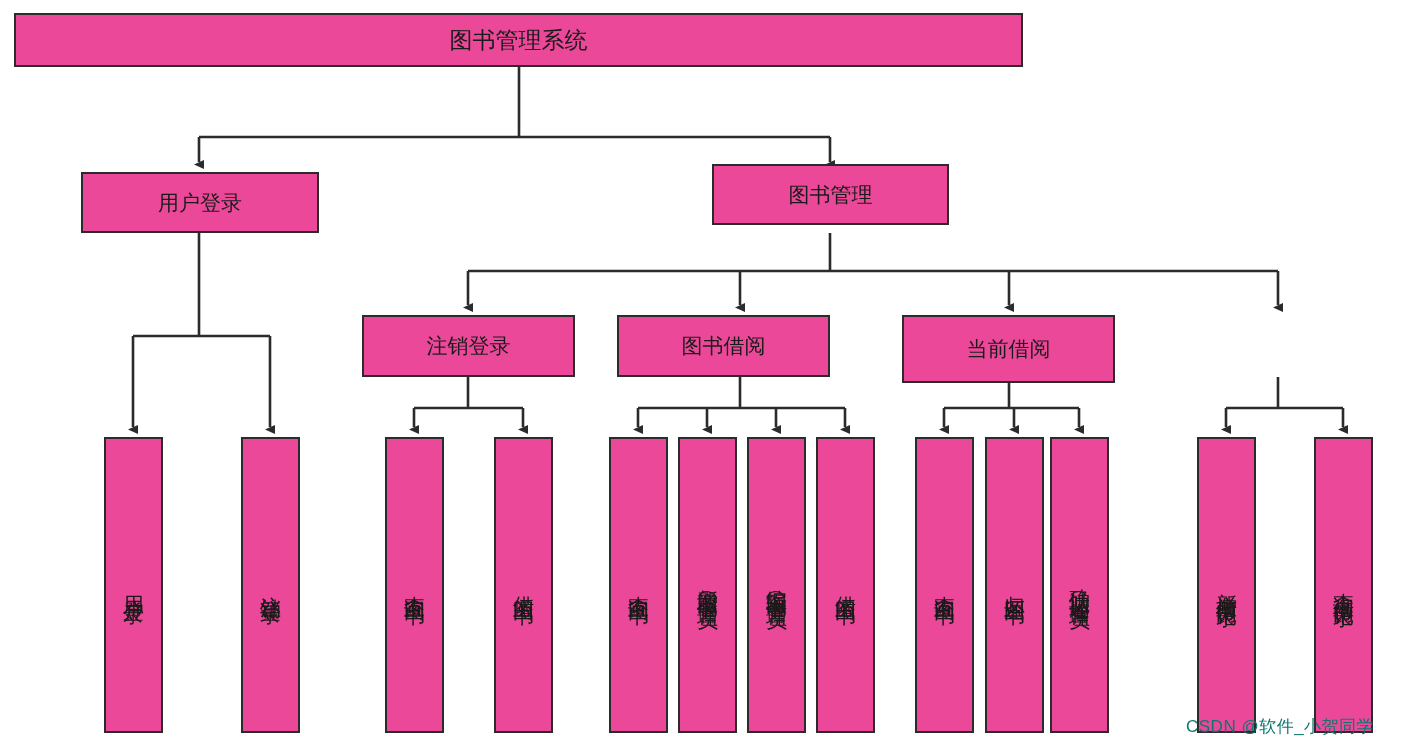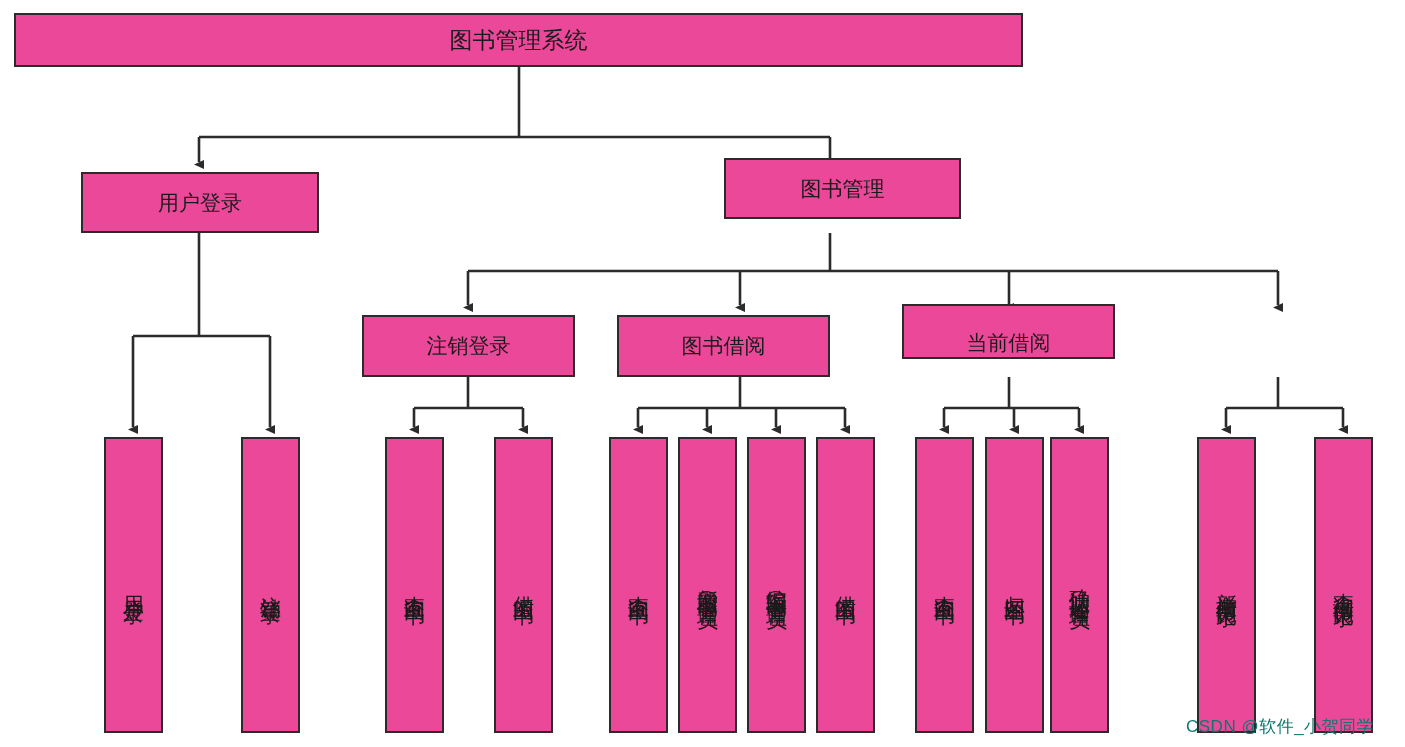--- a/index.html
+++ b/index.html
@@ -123,31 +123,31 @@
     </g>
   </svg>
 
   <div class="node root" style="left:14px; top:13px; width:1009px; height:54px;">
     <span>图书管理系统</span>
   </div>
 
   <div class="node level2" style="left:81px; top:172px; width:238px; height:61px;">
     <span>用户登录</span>
   </div>
-  <div class="node level2" style="left:712px; top:158px; width:237px; height:61px;margin-left:12px;">
+  <div class="node level2" style="left:712px; top:164px; width:237px; height:61px;">
     <span>图书管理</span>
   </div>
 
   <div class="node level2" style="left:362px; top:315px; width:213px; height:62px;">
     <span>注销登录</span>
   </div>
   <div class="node level2" style="left:617px; top:315px; width:213px; height:62px;text-align:center;">
     <span>图书借阅</span>
   </div>
-  <div class="node level2" style="left:902px; top:304px; width:213px; height:55px;align-items:flex-end;">
+  <div class="node level2" style="left:902px; top:315px; width:213px; height:68px;">
     <span>当前借阅</span>
   </div>
 
   <div class="node leaf" style="left:104px; top:437px; width:59px; height:296px;">
     <span class="leaf-label">用户登录</span>
   </div>
   <div class="node leaf" style="left:241px; top:437px; width:59px; height:296px;">
     <span class="leaf-label">注销登录</span>
   </div>
 

